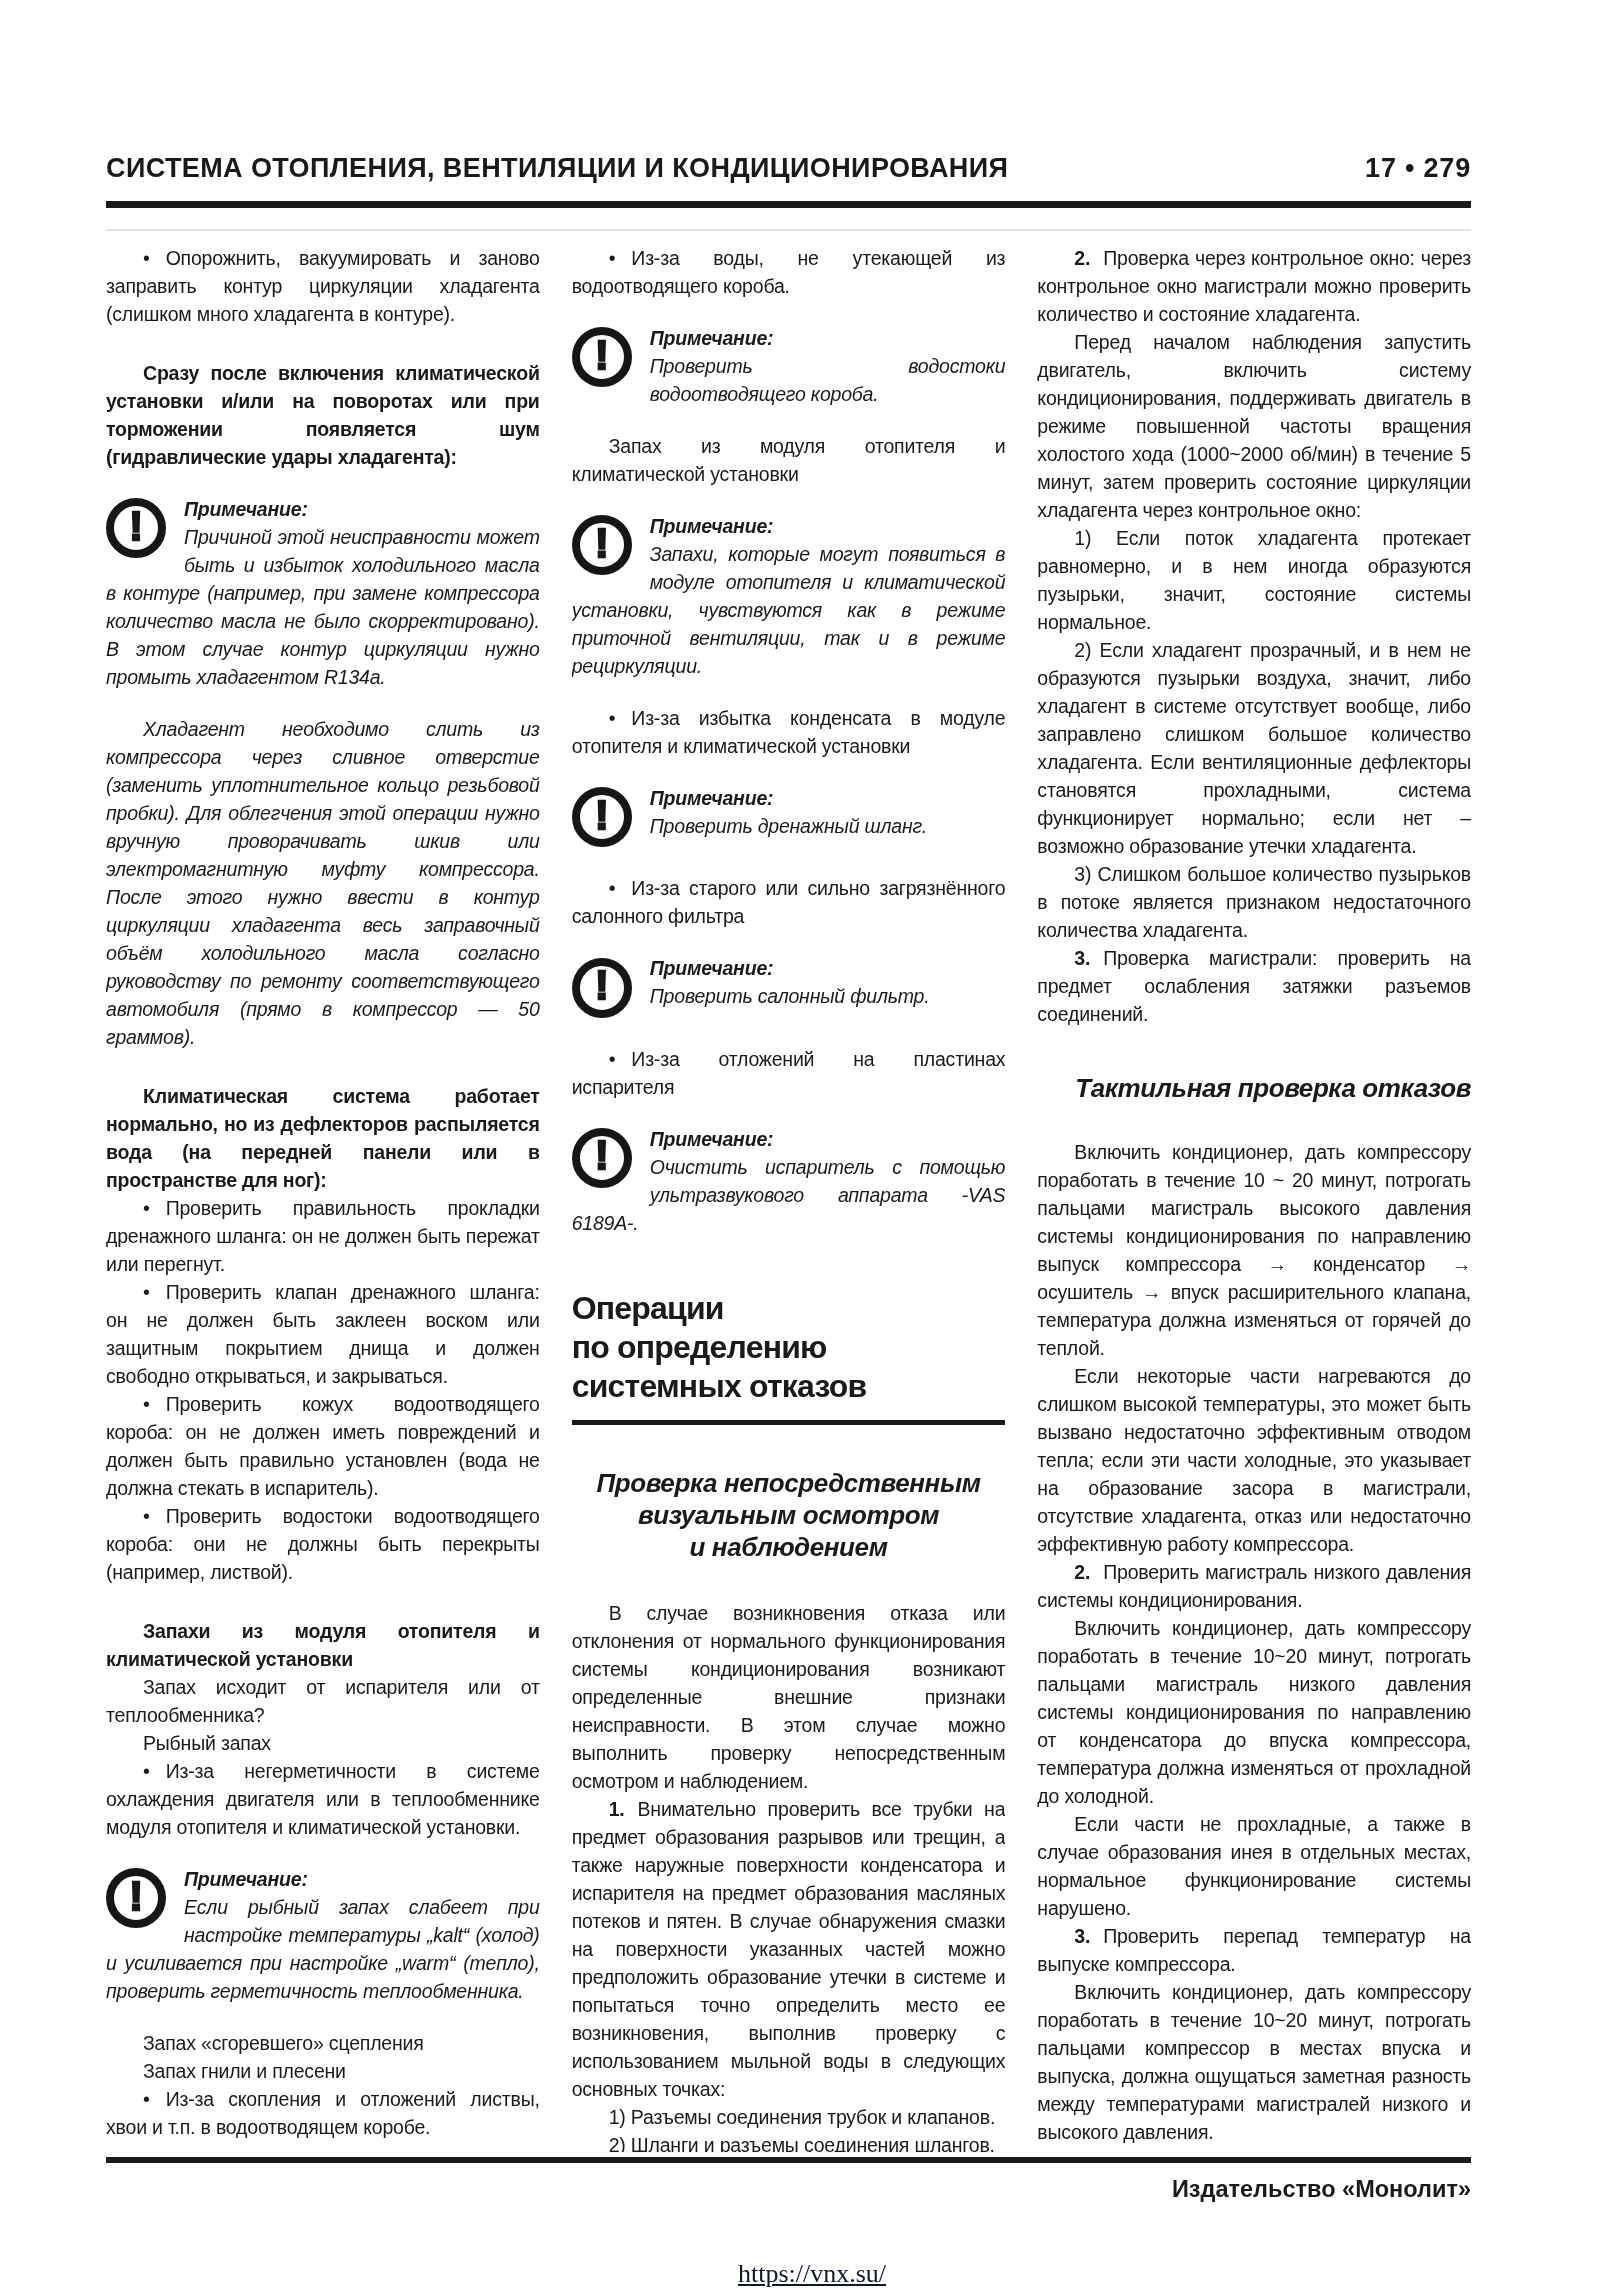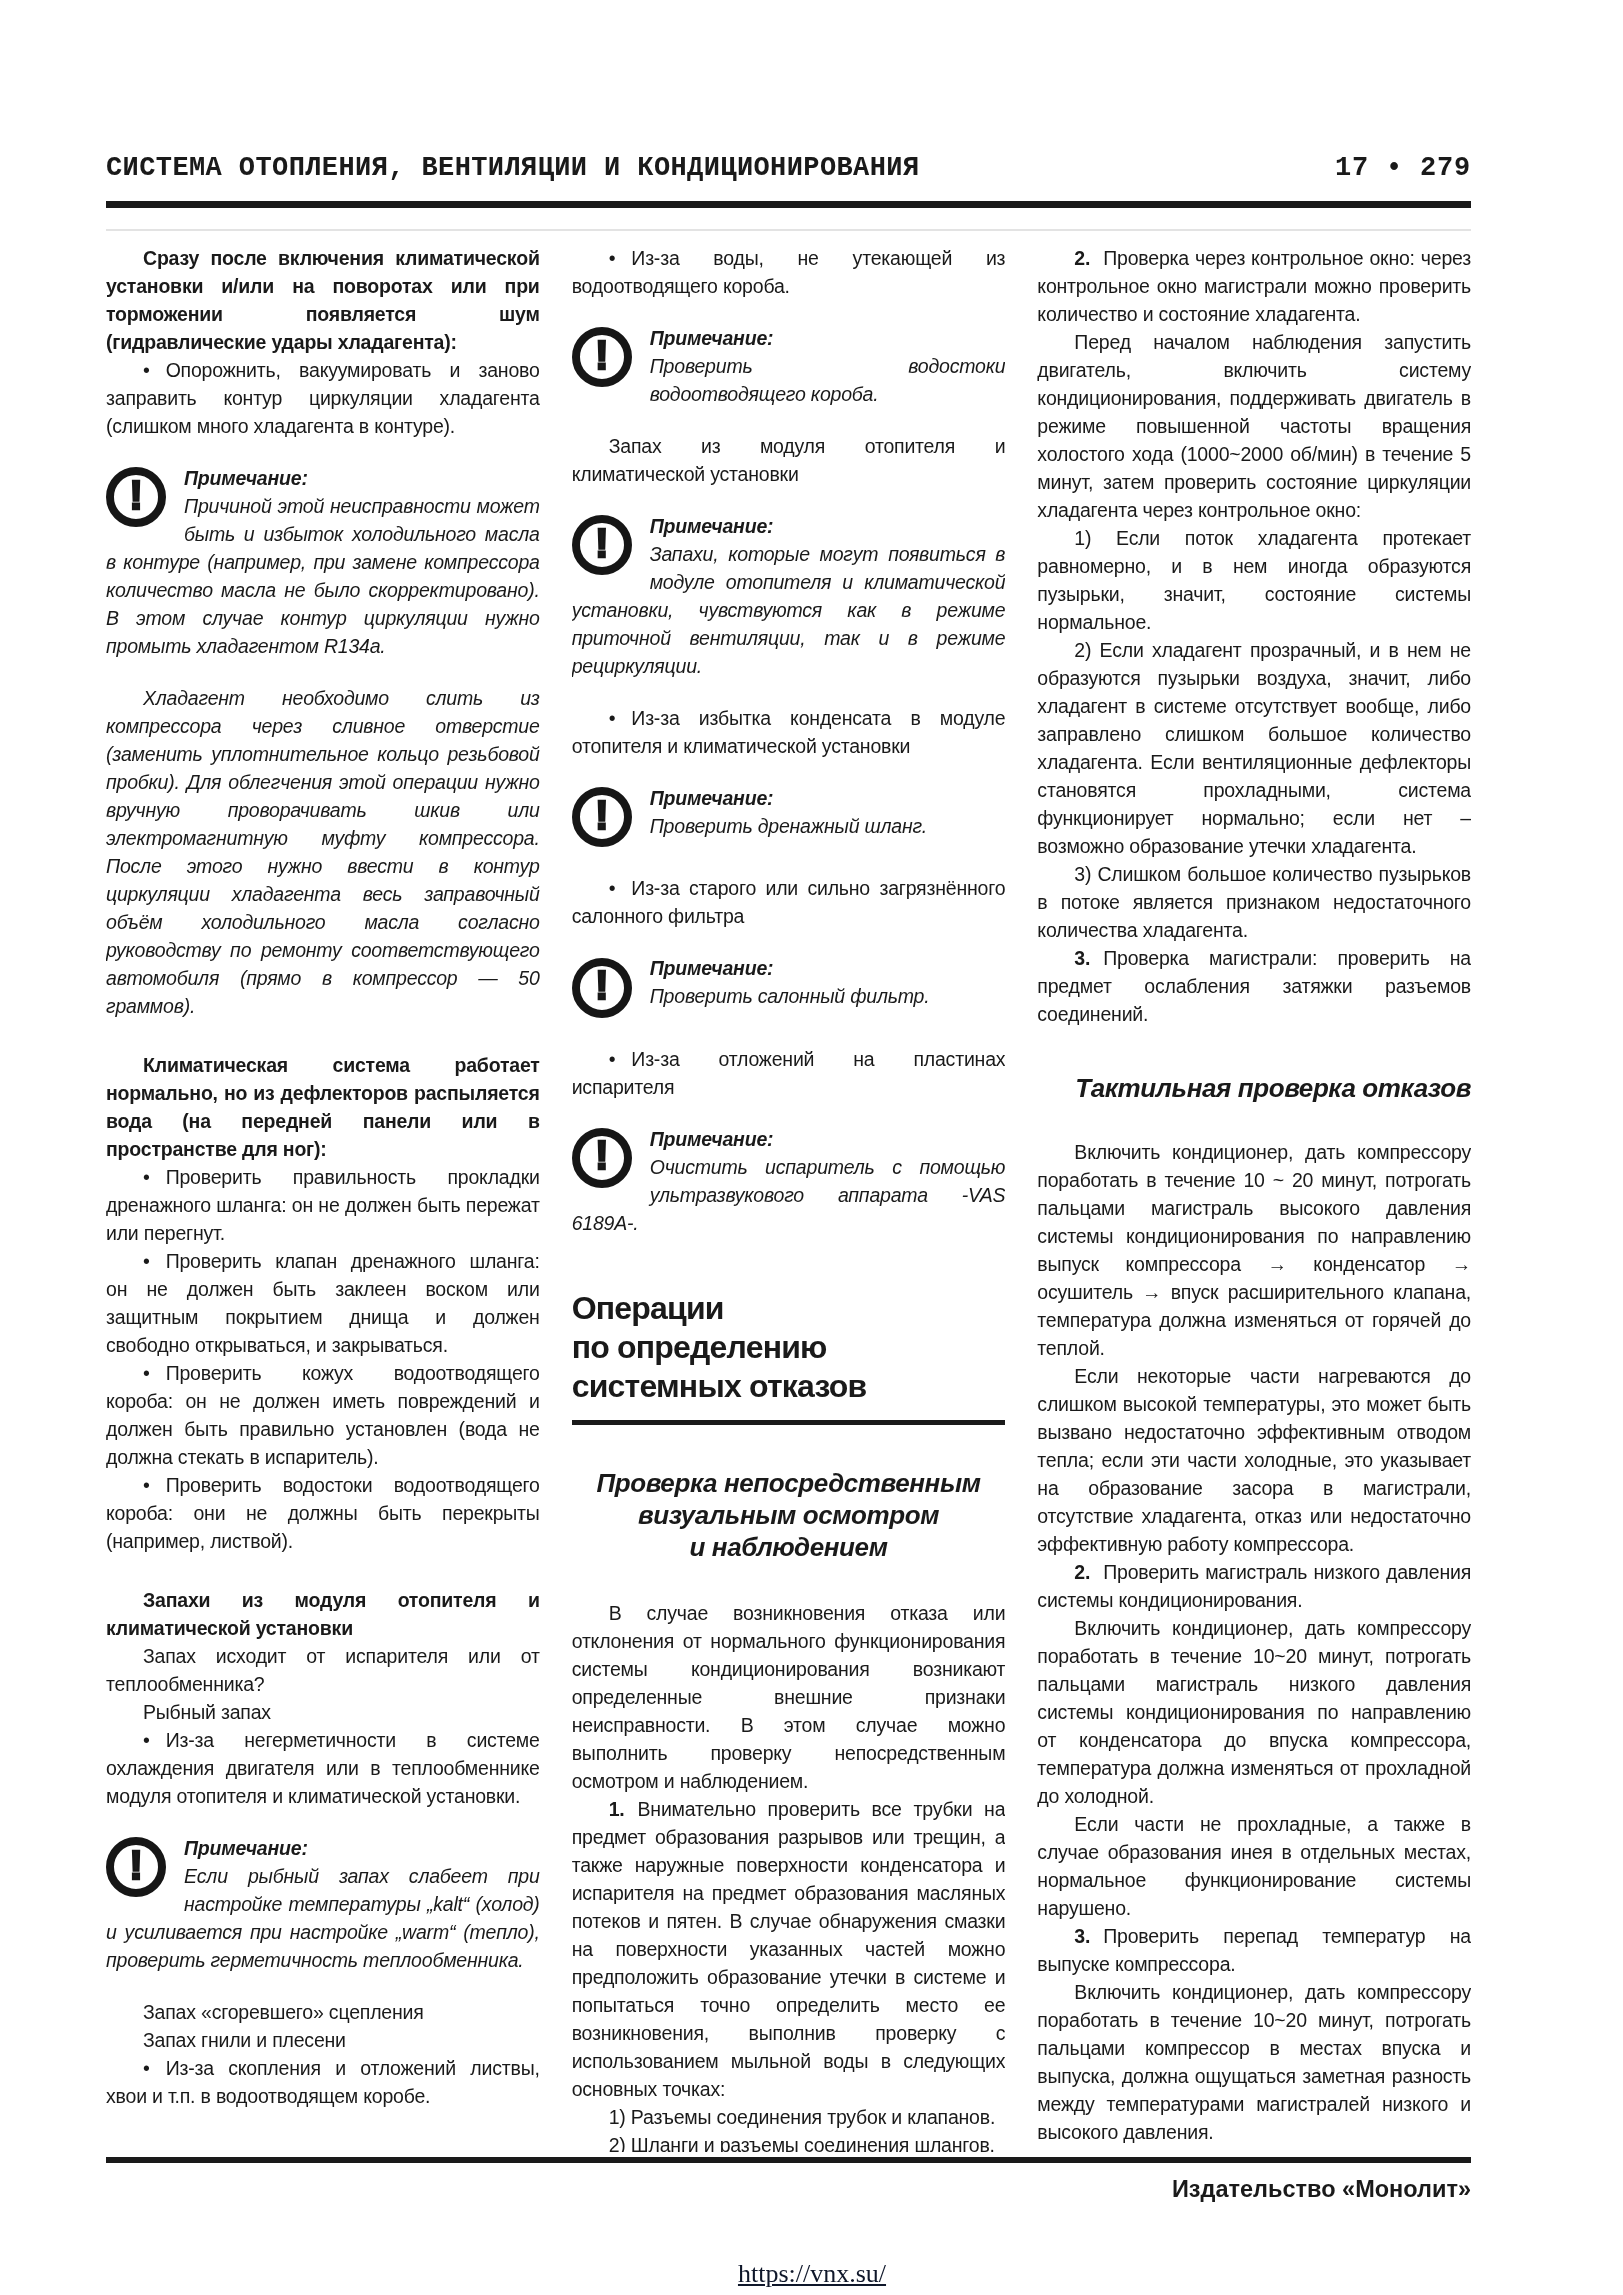--- a/index.html
+++ b/index.html
@@ -7,21 +7,21 @@
     position:relative;
     width:1624px;height:2295px;
     background:#ffffff;
     font-family:"Liberation Sans", sans-serif;
     color:#1a1a1a;
     overflow:hidden;
   }
   
   .header-row{
     position:absolute;left:106px;right:153px;top:153px;
-    display:flex;justify-content:space-between;align-items:baseline;font-family:Liberation Mono, monospace;
+    display:flex;justify-content:space-between;align-items:baseline;
   }
   .page-title{
     font-size:27px;font-weight:bold;letter-spacing:0.4px;white-space:nowrap;
   }
   .page-number{
     font-size:27px;font-weight:bold;letter-spacing:0.8px;white-space:nowrap;
   }
   .header-rule{
     position:absolute;left:106px;right:153px;top:201px;height:7.3px;background:#1a1a1a;
   }
@@ -102,22 +102,22 @@
 
   <div class="header-row">
     <div class="page-title">СИСТЕМА ОТОПЛЕНИЯ, ВЕНТИЛЯЦИИ И КОНДИЦИОНИРОВАНИЯ</div>
     <div class="page-number">17 • 279</div>
   </div>
   <div class="header-rule"></div>
   <div class="header-rule-shadow"></div>
 
   <div class="columns">
     <div class="col">
+        <div class="para"><span class="bullet-glyph">•</span><span>Опорожнить, вакуумировать и заново заправить контур циркуляции хладагента (слишком много хладагента в контуре).</span></div>
         <div class="para lead">Сразу после включения климатической установки и/или на поворотах или при торможении появляется шум (гидравлические удары хладагента):</div>
-        <div class="para"><span class="bullet-glyph">•</span><span>Опорожнить, вакуумировать и заново заправить контур циркуляции хладагента (слишком много хладагента в контуре).</span></div>
         <div class="note">
           <span class="note-icon">
             <span class="excl">!</span>
           </span>
           <div class="note-label">Примечание:</div>
           <div class="note-text">Причиной этой неисправности может быть и избыток холодильного масла в контуре (например, при замене компрессора количество масла не было скорректировано). В этом случае контур циркуляции нужно промыть хладагентом R134a.</div>
         </div>
         <div class="para italic-cont">Хладагент необходимо слить из компрессора через сливное отверстие (заменить уплотнительное кольцо резьбовой пробки). Для облегчения этой операции нужно вручную проворачивать шкив или электромагнитную муфту компрессора. После этого нужно ввести в контур циркуляции хладагента весь заправочный объём холодильного масла согласно руководству по ремонту соответствующего автомобиля (прямо в компрессор — 50 граммов).</div>
         <div class="para lead">Климатическая система работает нормально, но из дефлекторов распыляется вода (на передней панели или в пространстве для ног):</div>
         <div class="para"><span class="bullet-glyph">•</span><span>Проверить правильность прокладки дренажного шланга: он не должен быть пережат или перегнут.</span></div>

